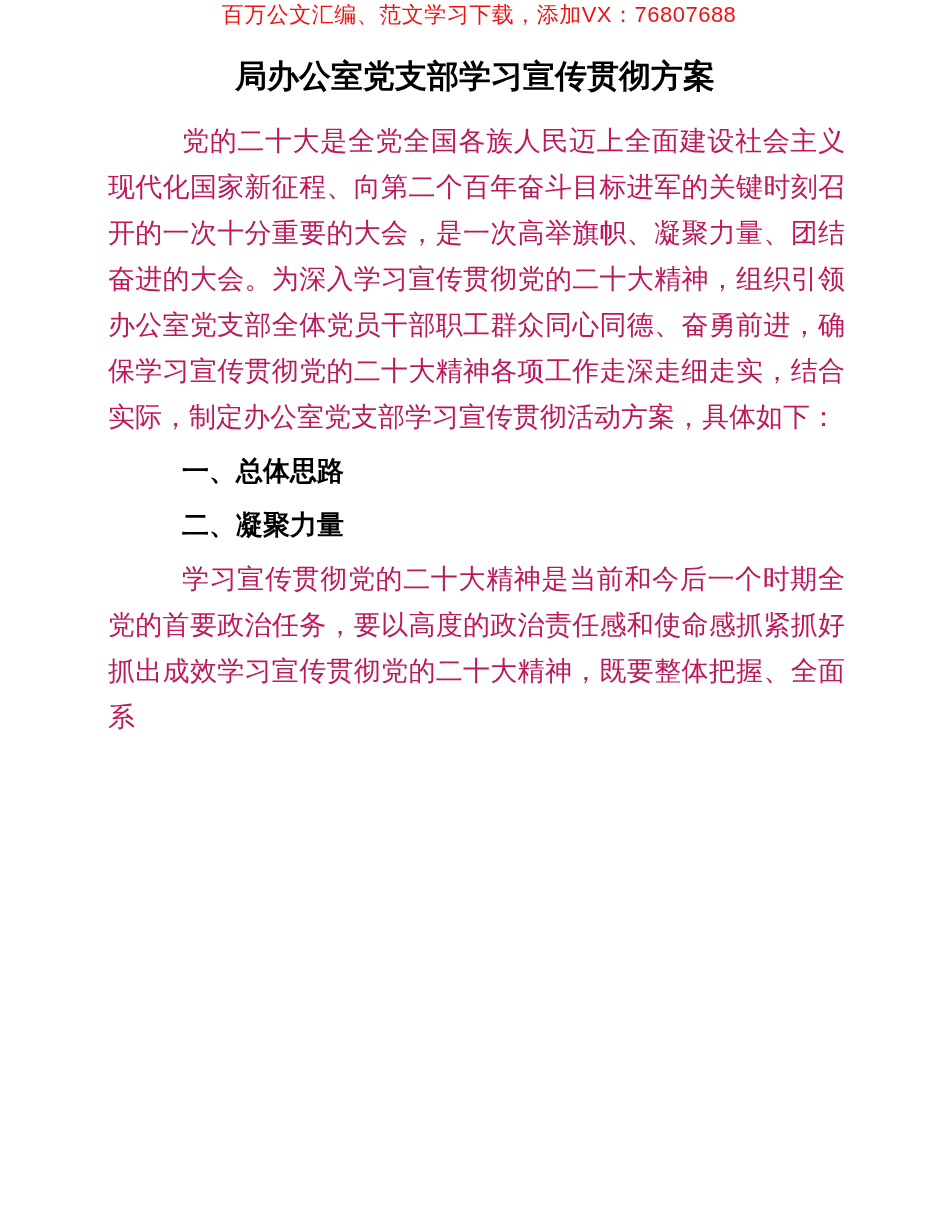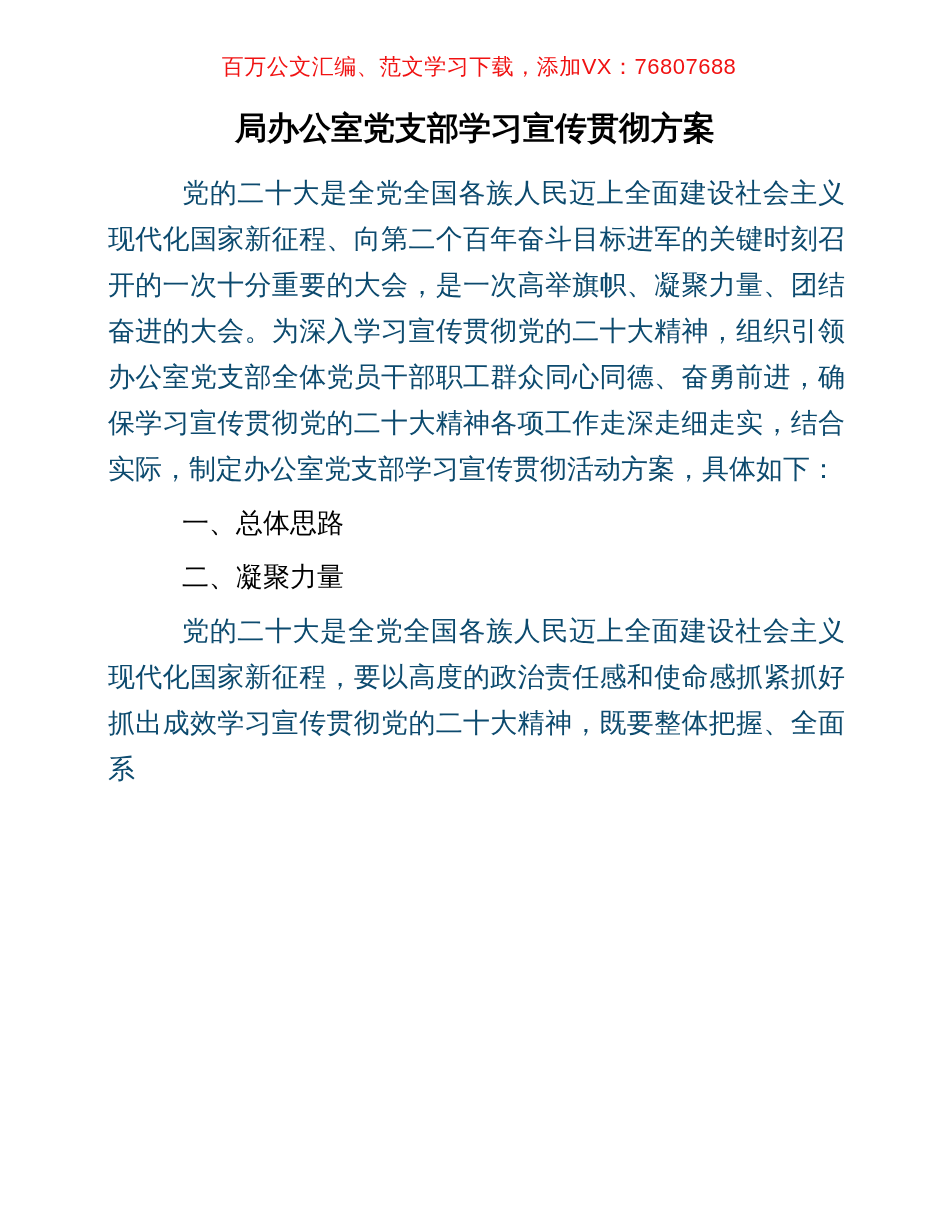--- a/index.html
+++ b/index.html
@@ -11,21 +11,20 @@
     position: relative;
     width: 950px;
     height: 1230px;
     background: #ffffff;
     overflow: hidden;
     font-family: "Liberation Sans", "DejaVu Sans", sans-serif;
     color: #000000;
     box-sizing: border-box;
   }
   .notice {
-    padding-top: 52px;
     text-align: center;
     font-size: 22px;
     line-height: 30px;
     color: #f01212;
     letter-spacing: 0.5px;
     margin-left: 8px;
   }
   .doc-title {
     margin: 24px 0 0 0;
     text-align: center;
@@ -38,47 +37,47 @@
     margin: 20px 105px 0 108px;
     width: 737px;
   }
   .para {
     margin: 0;
     font-size: 27px;
     line-height: 46px;
     text-align: justify;
     text-justify: inter-ideograph;
     text-indent: 74px;
-    color: #0c4a6e;
+    color: #be185d;
     word-break: break-all;
   }
   .heading {
     margin: 8px 0;
     font-size: 27px;
     line-height: 46px;
     text-indent: 74px;
     color: #000000;
-    font-weight: 400;
+    font-weight: 700;
   }
 </style>
 </head>
 <body>
 
 <div class="page">
 
   <div class="notice">百万公文汇编、范文学习下载，添加VX：76807688</div>
 
   <h1 class="doc-title">局办公室党支部学习宣传贯彻方案</h1>
 
   <div class="content">
 
     <p class="para">党的二十大是全党全国各族人民迈上全面建设社会主义现代化国家新征程、向第二个百年奋斗目标进军的关键时刻召开的一次十分重要的大会，是一次高举旗帜、凝聚力量、团结奋进的大会。为深入学习宣传贯彻党的二十大精神，组织引领办公室党支部全体党员干部职工群众同心同德、奋勇前进，确保学习宣传贯彻党的二十大精神各项工作走深走细走实，结合实际，制定办公室党支部学习宣传贯彻活动方案，具体如下：</p>
 
     <p class="heading">一、总体思路</p>
 
 
     <p class="heading">二、凝聚力量</p>
 
-    <p class="para">党的二十大是全党全国各族人民迈上全面建设社会主义现代化国家新征程，要以高度的政治责任感和使命感抓紧抓好抓出成效学习宣传贯彻党的二十大精神，既要整体把握、全面系</p>
+    <p class="para">学习宣传贯彻党的二十大精神是当前和今后一个时期全党的首要政治任务，要以高度的政治责任感和使命感抓紧抓好抓出成效学习宣传贯彻党的二十大精神，既要整体把握、全面系</p>
 
   </div>
 
 </div>
 
 </body></html>

